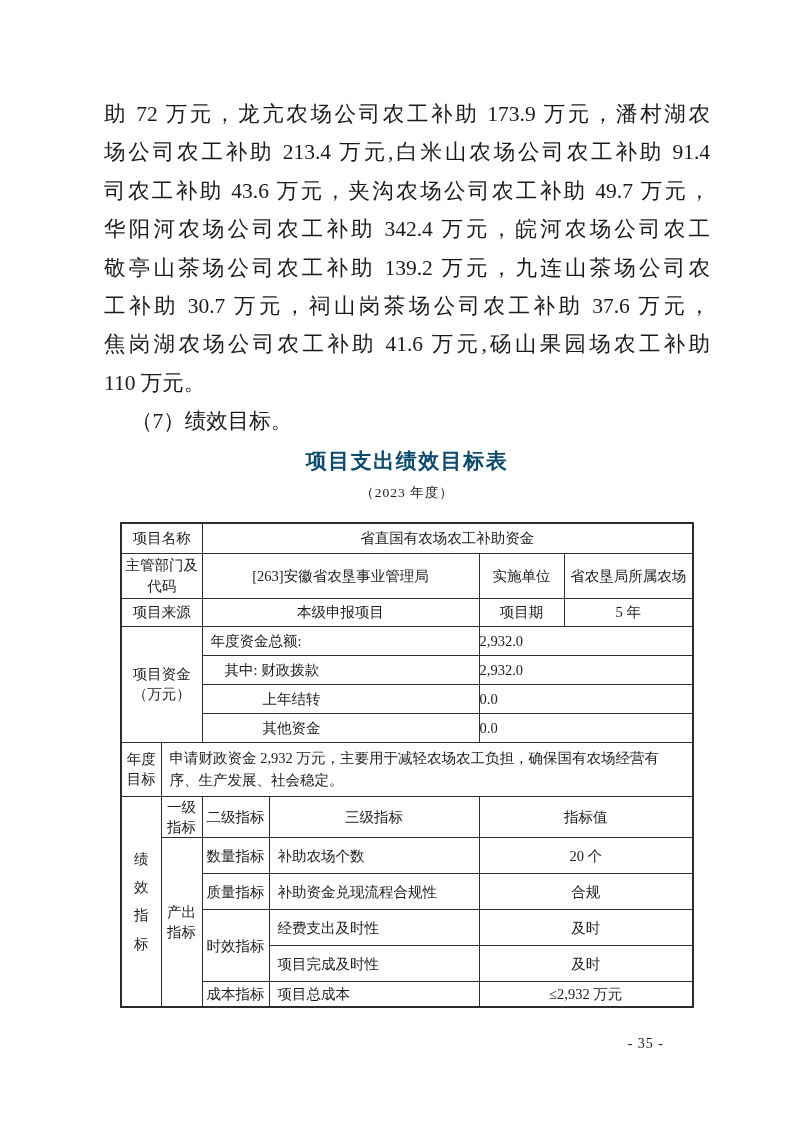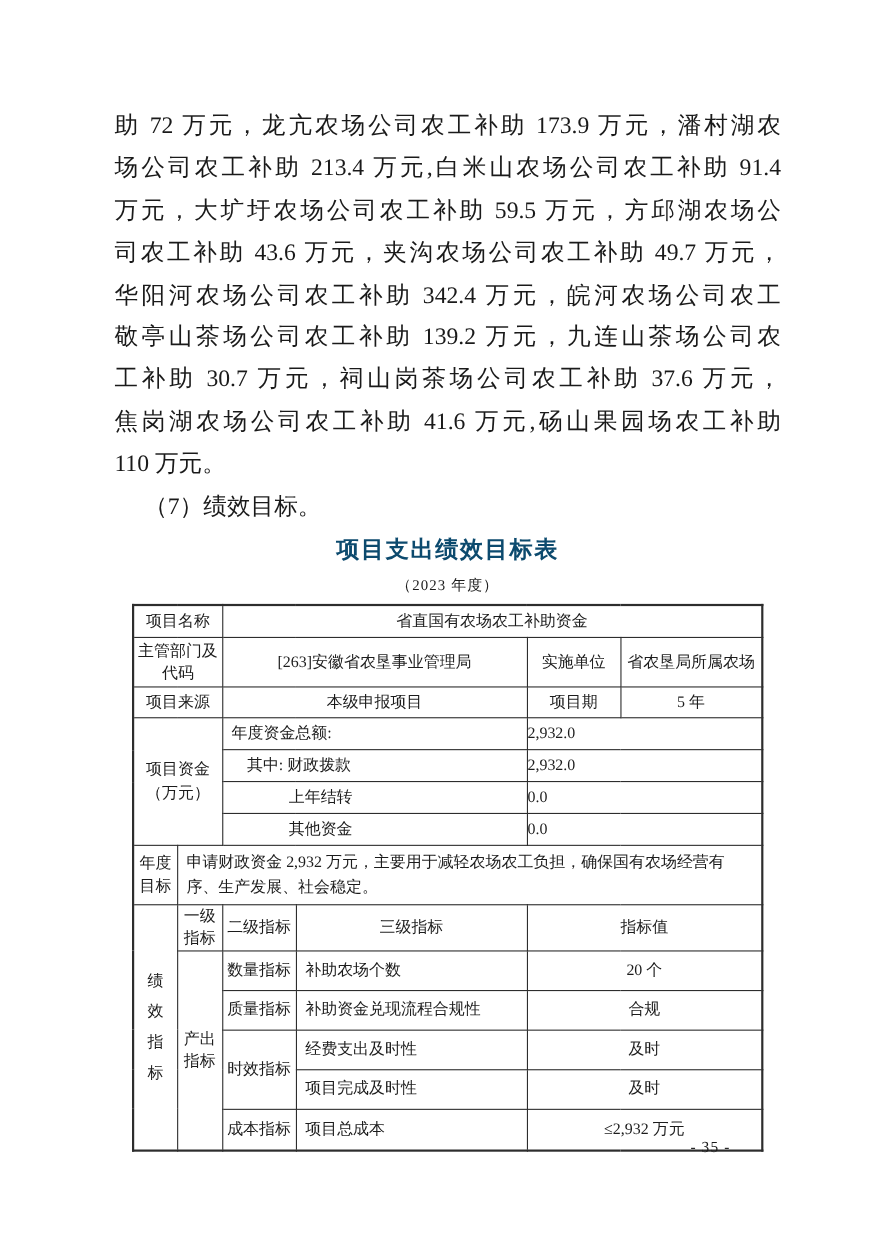--- a/index.html
+++ b/index.html
@@ -26,21 +26,21 @@
     font-size:21px;
     letter-spacing:1.5px;
     margin-top:8px;
     line-height:28px;
     color:#0c4a6e;
   }
   .doc-subtitle{
     text-align:center;
     font-size:13.5px;
     margin-top:9px;
-    margin-bottom:8px;
+    margin-bottom:20px;
     letter-spacing:1px;
   }
   table.goal-table{
     margin:4px auto 0 auto;
     border-collapse:collapse;
     table-layout:fixed;
     width:572px;
     border:2px solid #2d2d2d;
   }
   .goal-table td{
@@ -54,38 +54,37 @@
   }
   .c{text-align:center;}
   .l{text-align:left;padding-left:8px !important;}
   .r{padding-right:8px !important;}
   .ind-b{padding-left:22px !important;}
   .ind-c{padding-left:60px !important;}
   .pre{white-space:pre-line;}
   .vlabel{line-height:1.95 !important;}
   .goal{line-height:1.55 !important;padding:4px 8px 4px 8px !important;}
   .rh30{height:30px;} .rh45{height:45px;} .rh28{height:28px;}
-  .rh29{height:29px;} .rh40{height:40px;} .rh36{height:36px;} .rh38{height:38px;margin-top:16px;}
+  .rh29{height:29px;} .rh40{height:40px;} .rh36{height:36px;} .rh38{height:25px;margin-top:16px;}
   .page-num{
     position:absolute;
     top:1036px;
     right:130px;
     font-size:14px;
     letter-spacing:1px;
   }
 </style>
 </head>
 <body>
 
 <div class="content">
 
   <div>
     <div class="pline just">助 72 万元，龙亢农场公司农工补助 173.9 万元，潘村湖农</div>
     <div class="pline just">场公司农工补助 213.4 万元,白米山农场公司农工补助 91.4</div>
-    <div class="pline just">万元，大圹圩农场公司农工补助 59.5 万元，方邱湖农场公</div>
     <div class="pline just">司农工补助 43.6 万元，夹沟农场公司农工补助 49.7 万元，</div>
     <div class="pline just">华阳河农场公司农工补助 342.4 万元，皖河农场公司农工</div>
     <div class="pline just">敬亭山茶场公司农工补助 139.2 万元，九连山茶场公司农</div>
     <div class="pline just">工补助 30.7 万元，祠山岗茶场公司农工补助 37.6 万元，</div>
     <div class="pline just">焦岗湖农场公司农工补助 41.6 万元,砀山果园场农工补助</div>
     <div class="pline">110 万元。</div>
     <div class="pline heading">（7）绩效目标。</div>
   </div>
 
   <div class="doc-title">项目支出绩效目标表</div>

